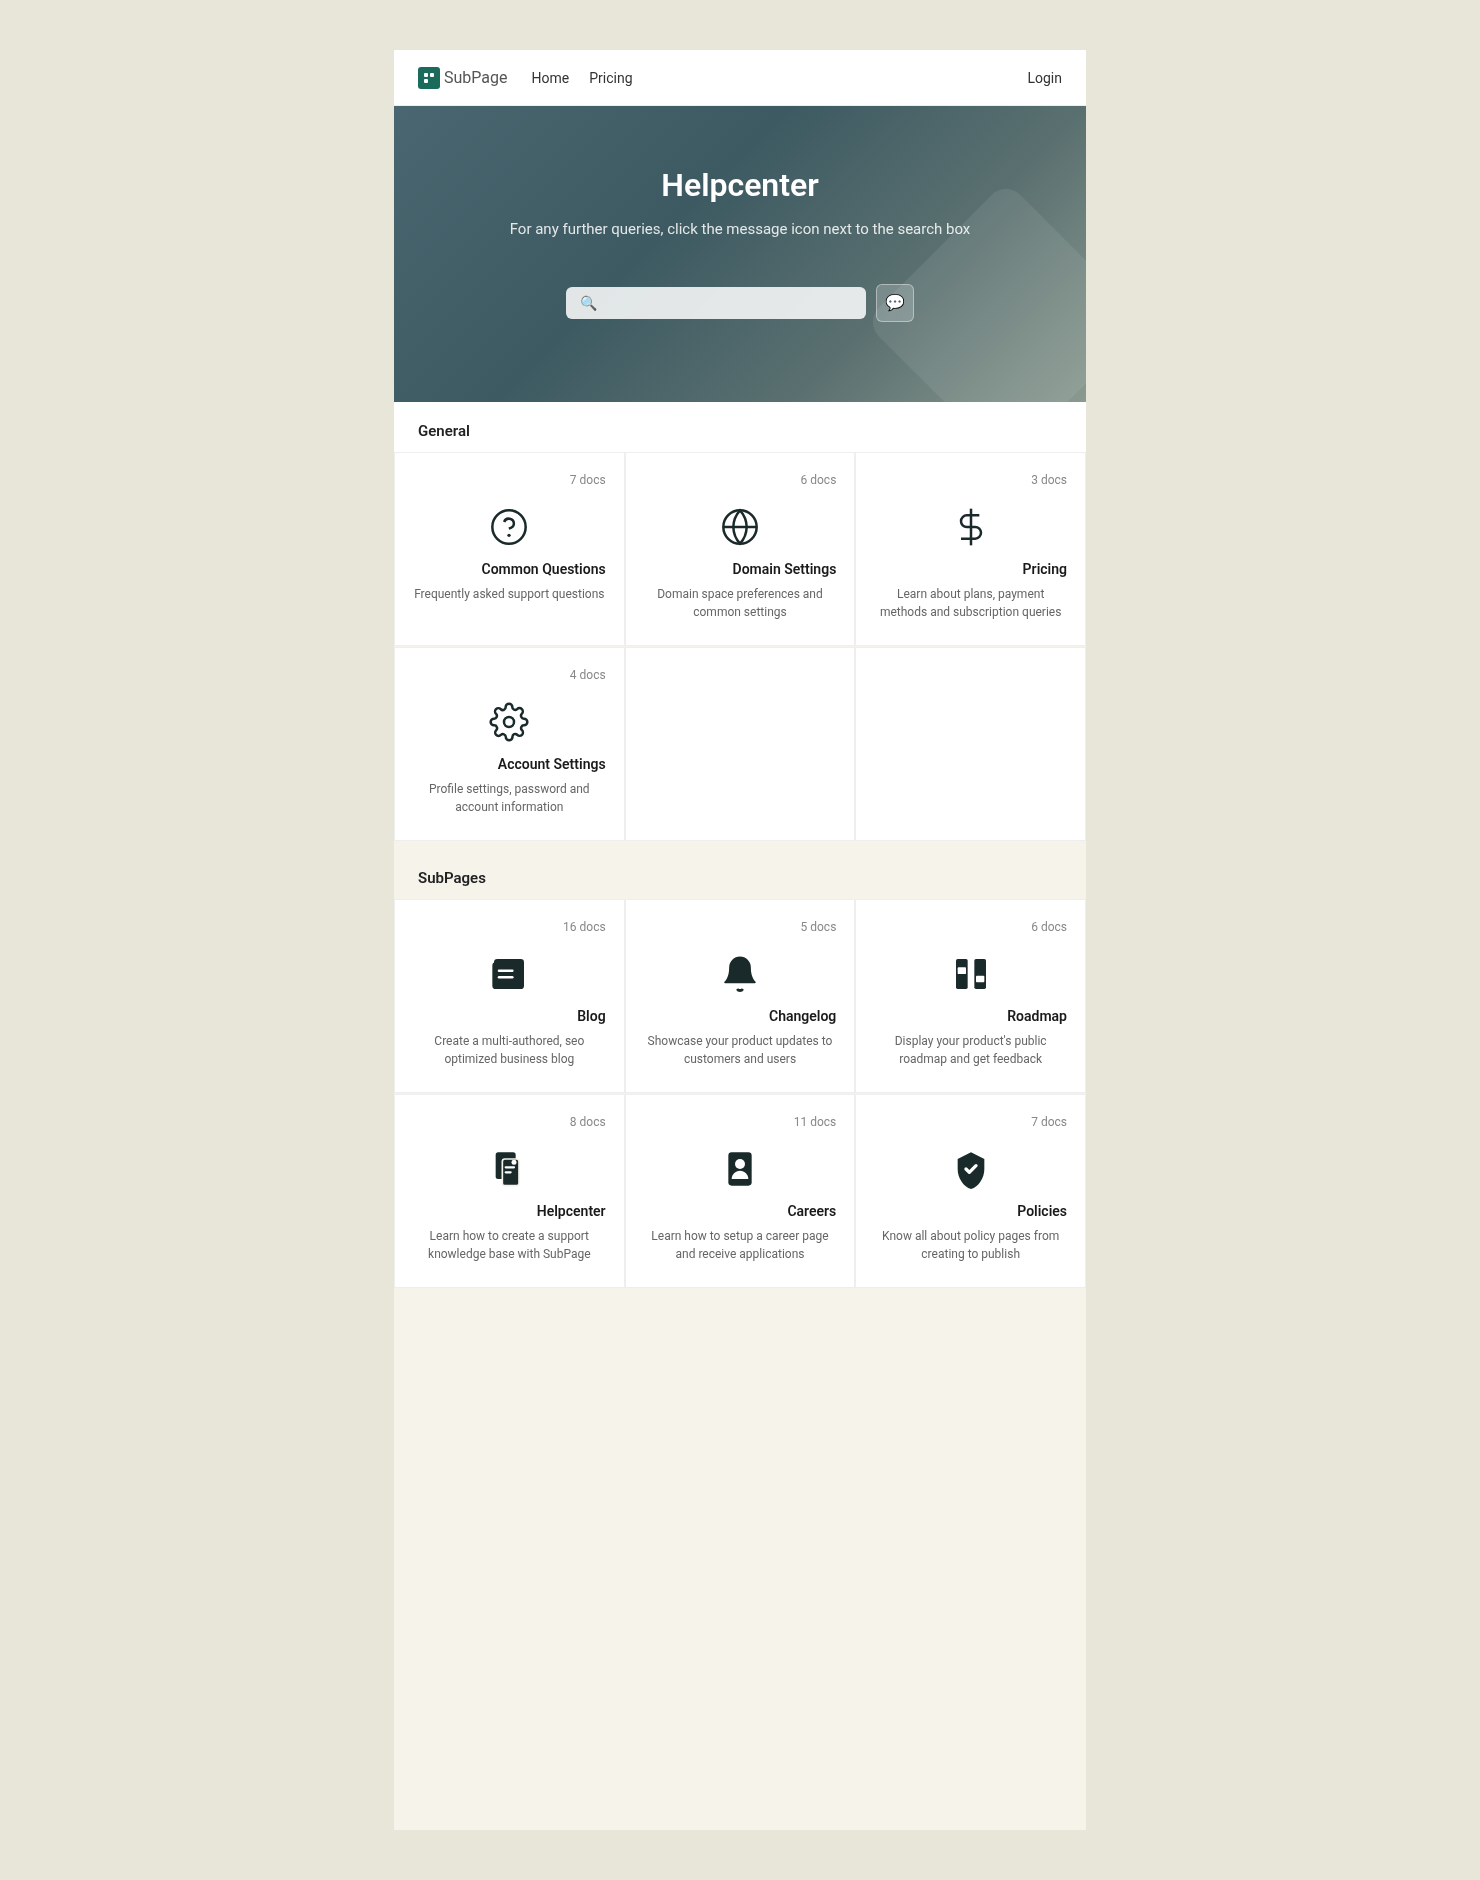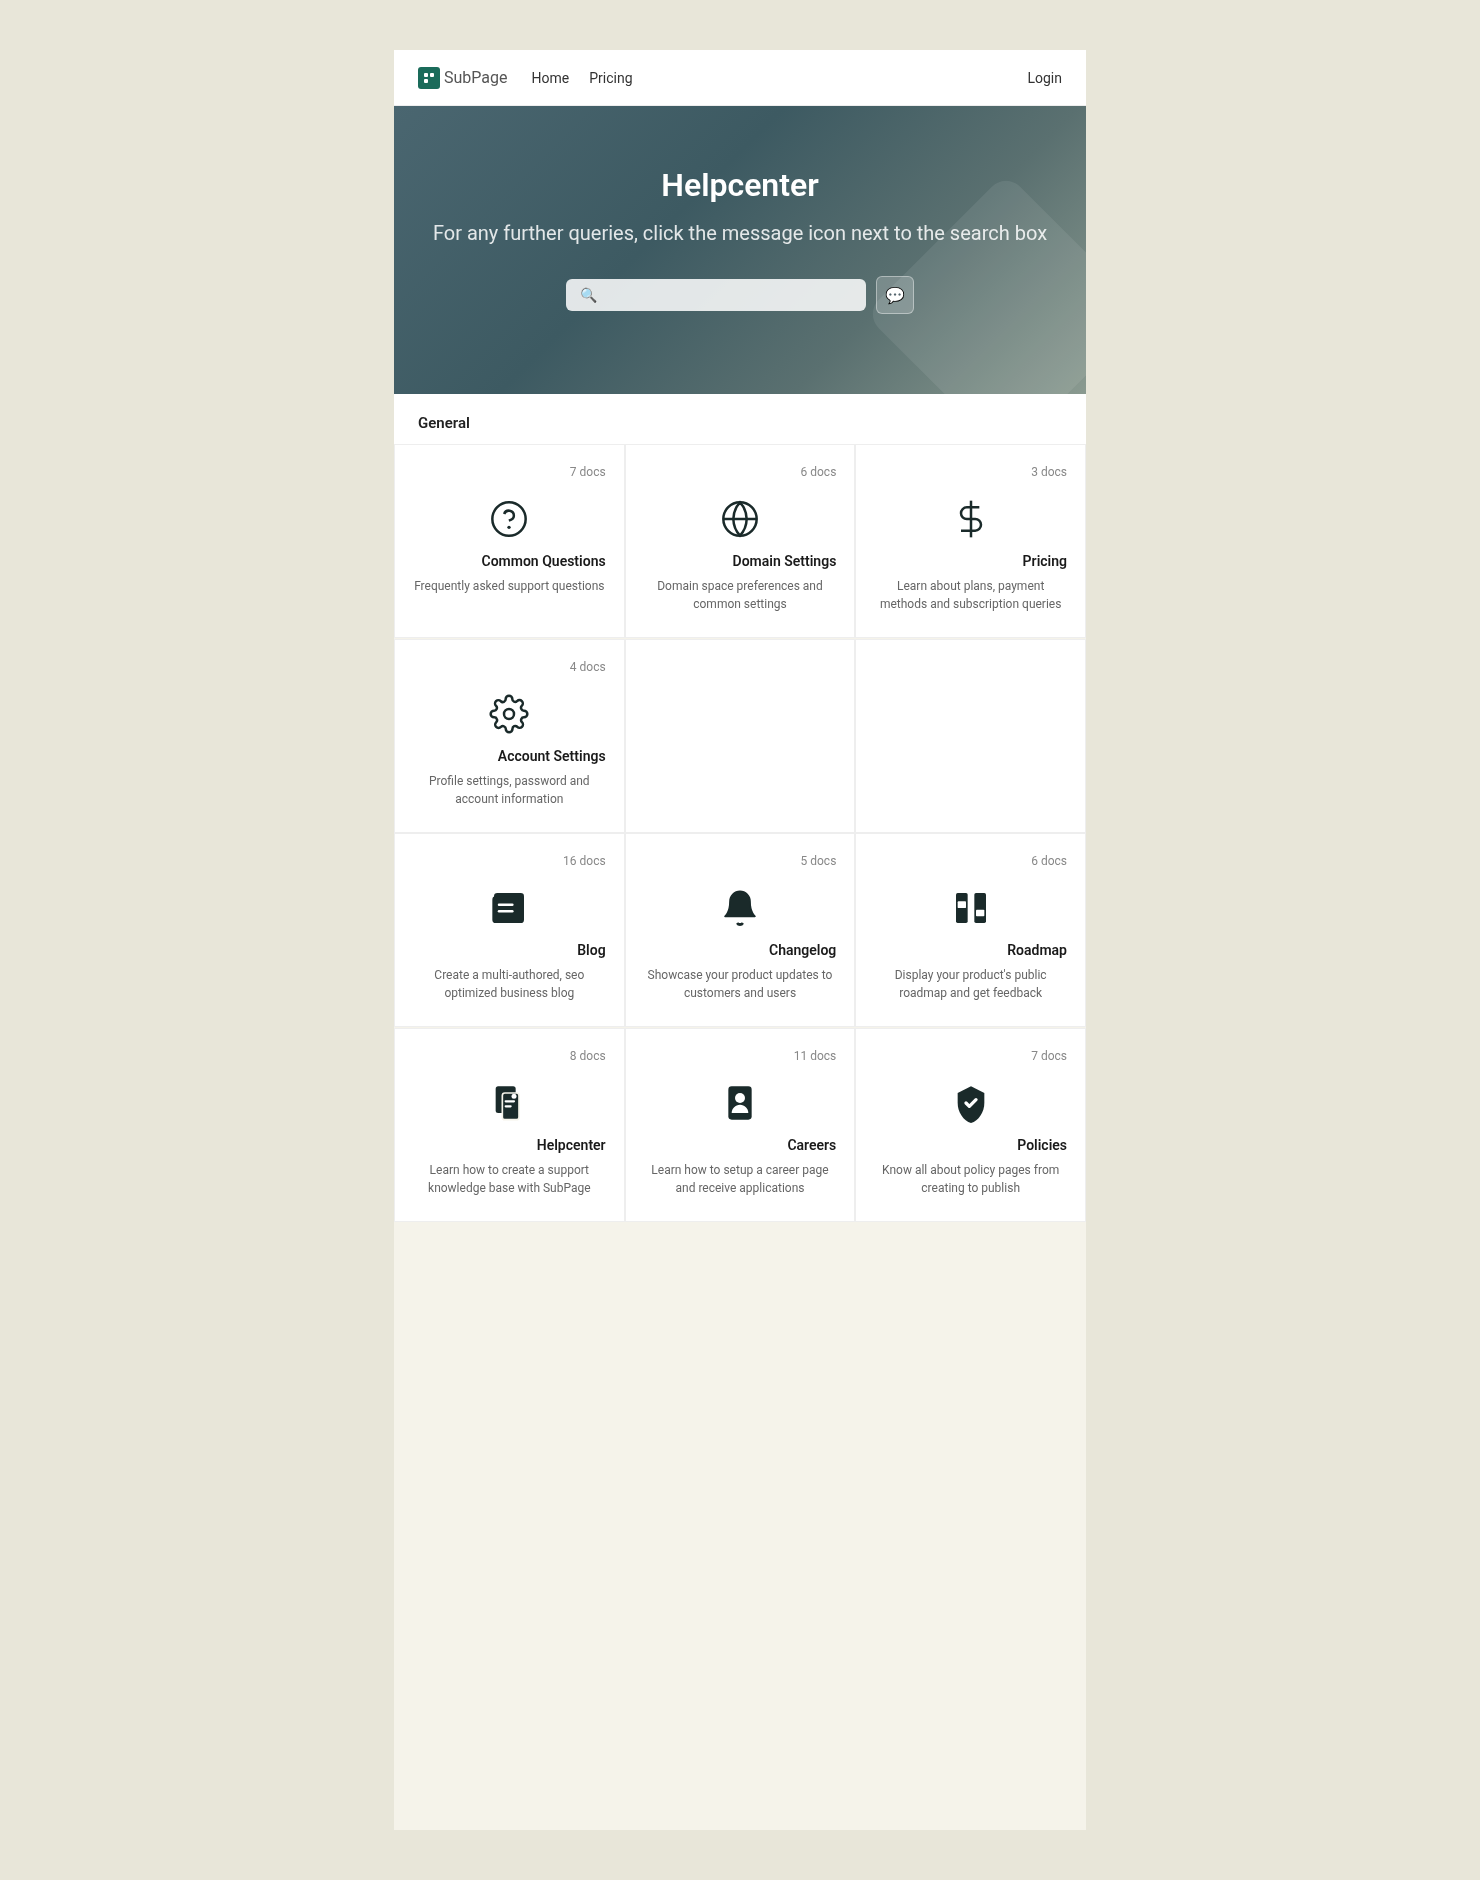--- a/index.html
+++ b/index.html
@@ -82,23 +82,23 @@
       transform: rotate(45deg);
       border-radius: 20px;
     }
     .hero-title {
       font-size: 32px;
       font-weight: 600;
       color: #fff;
       margin-bottom: 14px;
     }
     .hero-subtitle {
-      font-size: 20px;
+      font-size: 15px;
       color: rgba(255,255,255,0.85);
-      margin-bottom: 28px;
+      margin-bottom: 43px;
       line-height: 1.5;
     }
     .hero-search-row {
       display: flex;
       align-items: center;
       justify-content: center;
       gap: 10px;
       position: relative;
       z-index: 2;
     }
@@ -309,20 +309,23 @@
         <div class="card-title">Account Settings</div>
         <div class="card-desc">Profile settings, password and account information</div>
       </div>
 
       <div style="background:#fff; border:1px solid #eee;"></div>
       <div style="background:#fff; border:1px solid #eee;"></div>
     </div>
   </div>
 
   <div class="subpages-section">
+    <div class="subpages-label-wrapper">
+      <div class="subpages-label">SubPages</div>
+    </div>
 
     <div class="cards-grid">
 
       <div class="card">
         <div class="card-docs-count">16 docs</div>
         <div class="card-icon card-icon-filled">
           <svg viewBox="0 0 24 24" xmlns="http://www.w3.org/2000/svg">
             <rect x="3" y="3" width="18" height="18" rx="2" fill="#1a2a2a"></rect>
             <line x1="7" y1="8" x2="17" y2="8" stroke="white" stroke-width="1.5" stroke-linecap="round"></line>
             <line x1="7" y1="12" x2="17" y2="12" stroke="white" stroke-width="1.5" stroke-linecap="round"></line>

